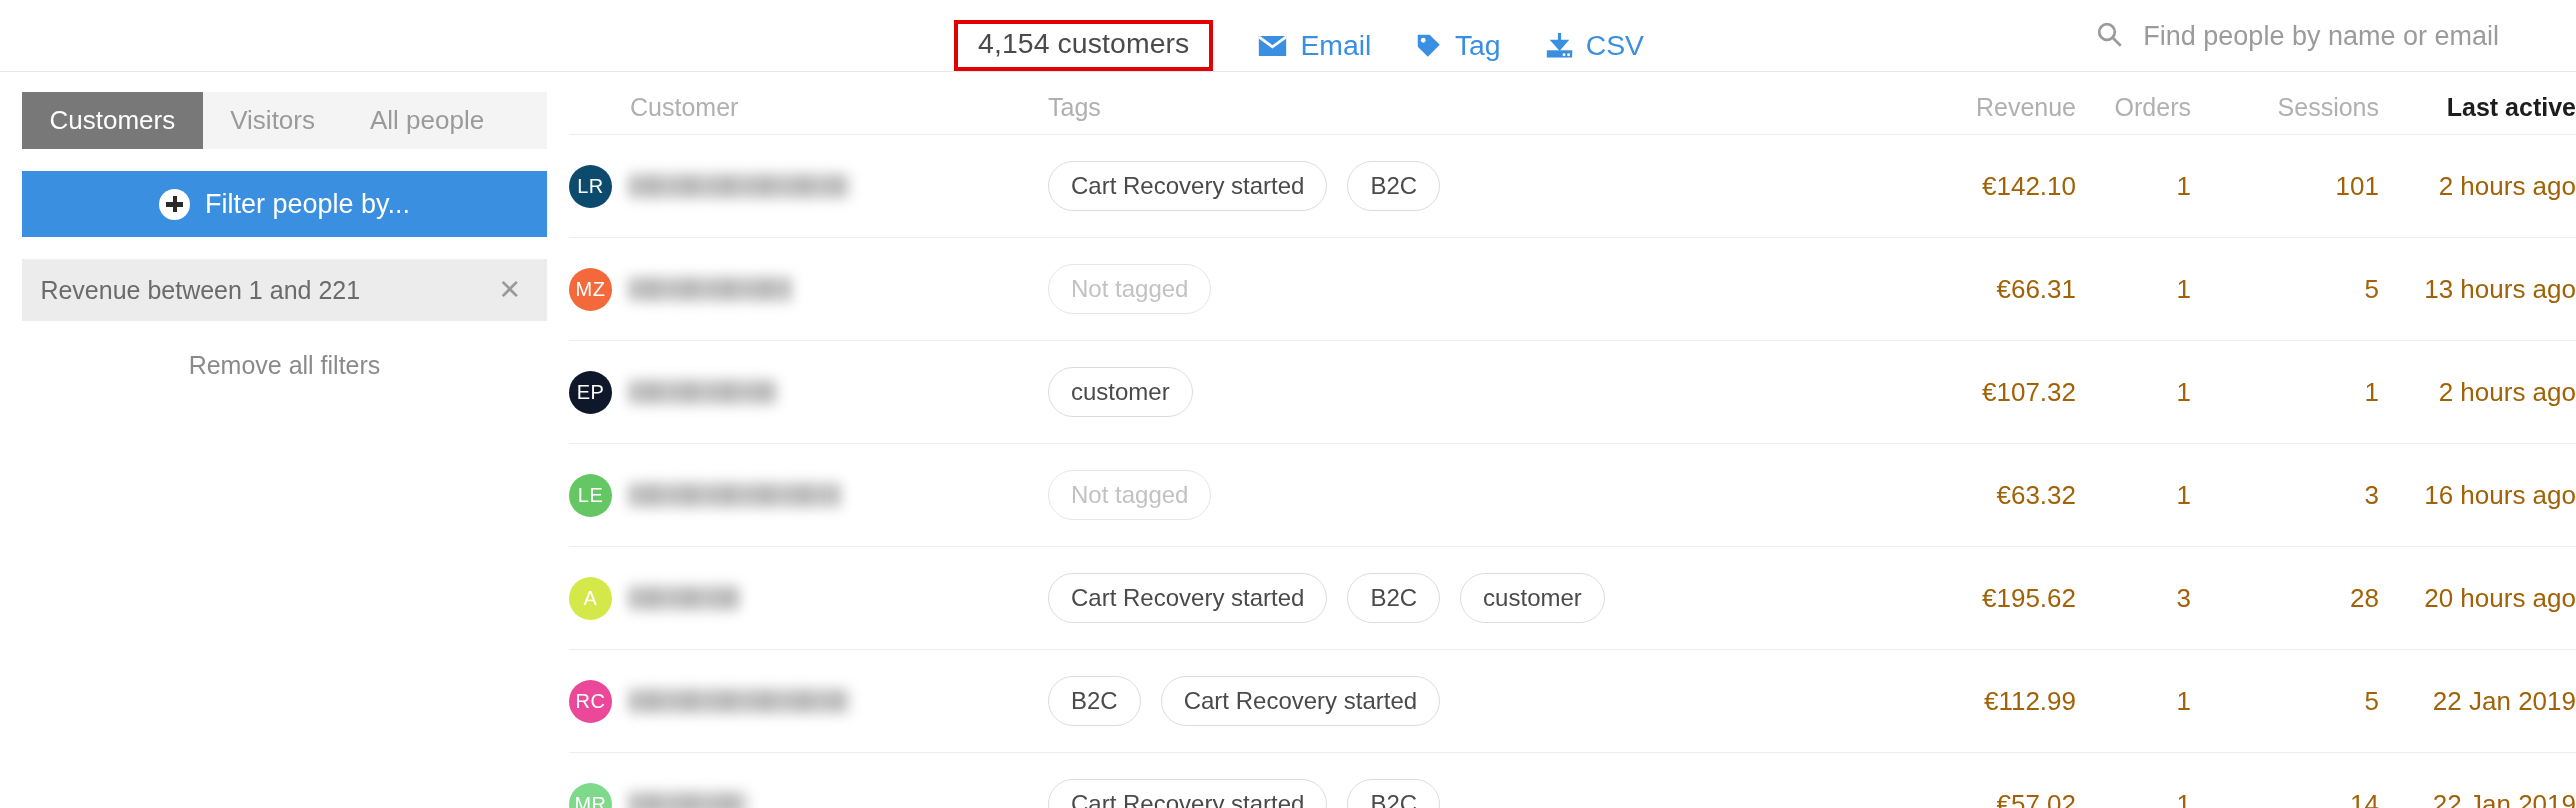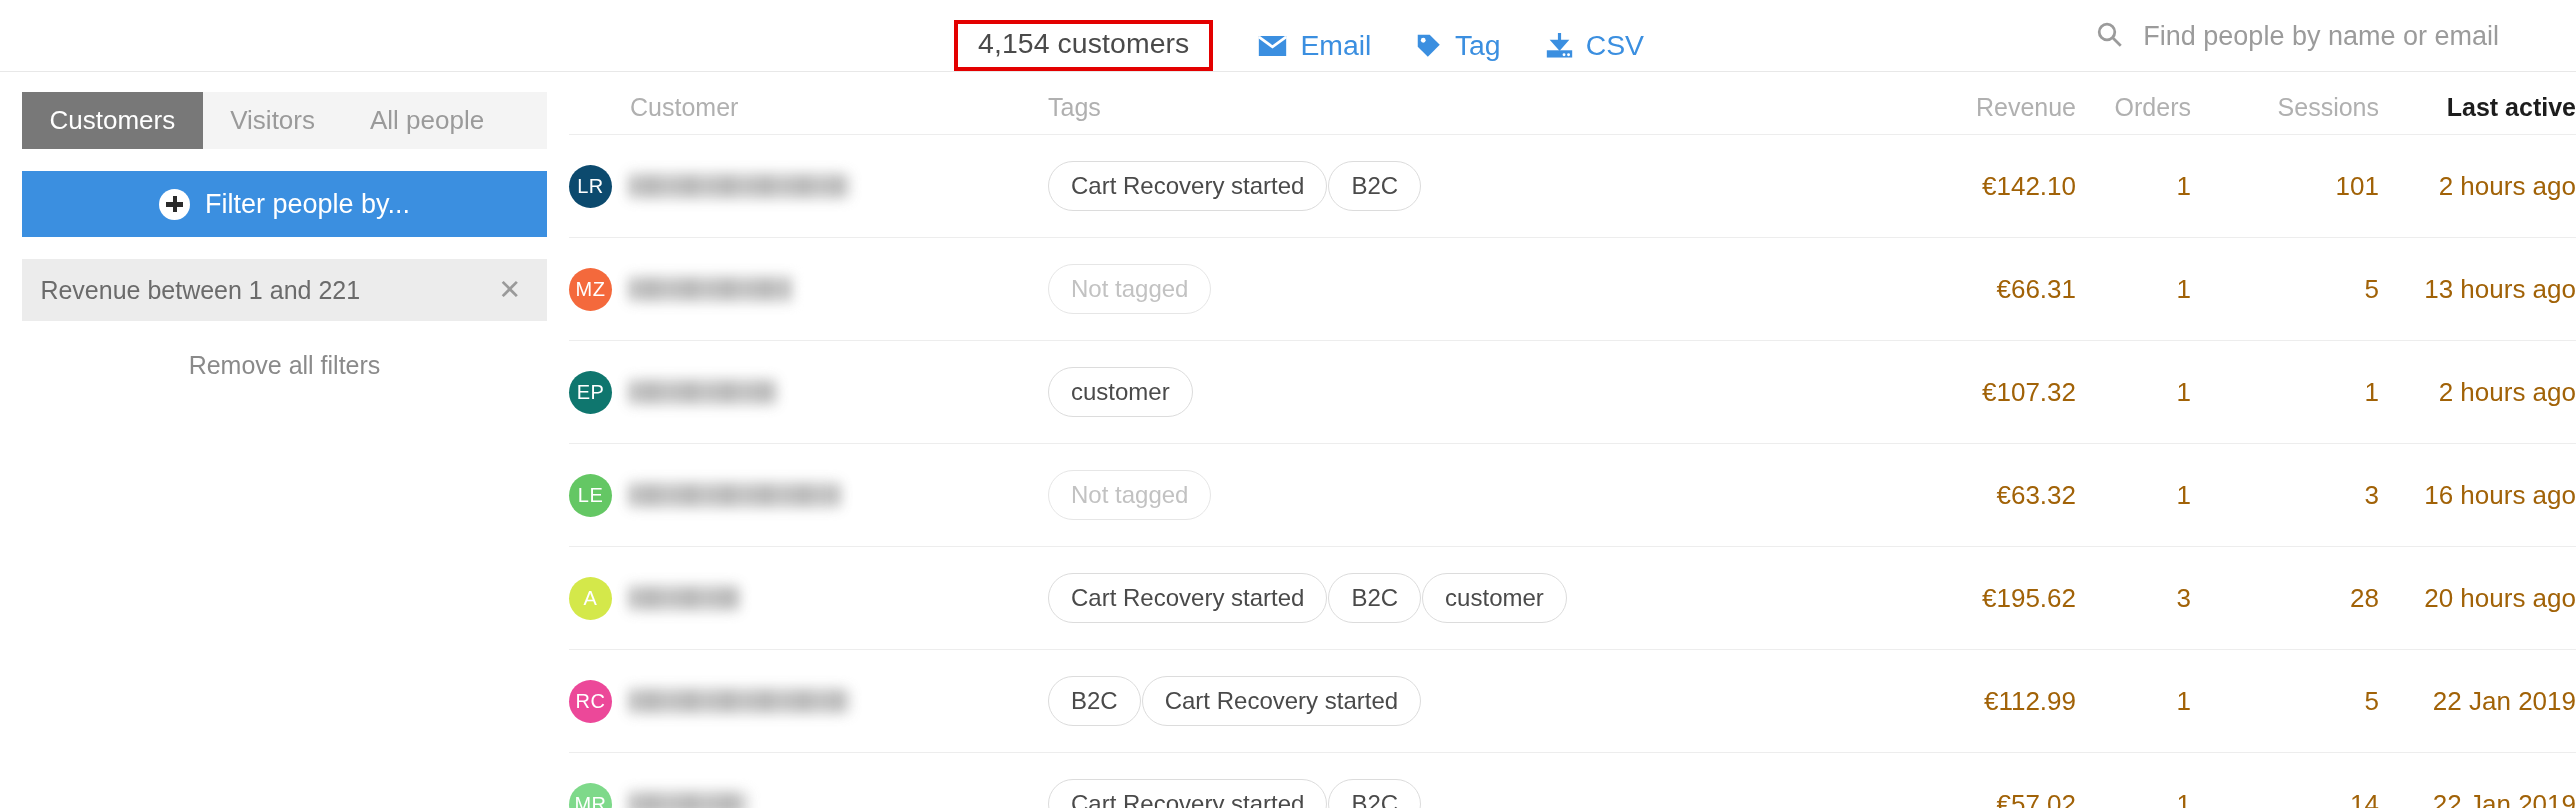--- a/index.html
+++ b/index.html
@@ -213,21 +213,21 @@
     background: repeating-linear-gradient(90deg,
       #8e8e8e 0px, #8e8e8e 8.3px,
       #ffffff 8.3px, #ffffff 13px,
       #7a7a7a 13px, #7a7a7a 20px,
       #ffffff 20px, #ffffff 24px,
       #909090 24px, #909090 33px,
       #ffffff 33px, #ffffff 38px);
     opacity: 0.85;
   }
 
-  .tags-cell { display: flex; align-items: center; gap: 1px; flex-wrap: nowrap; }
+  .tags-cell { display: flex; align-items: center; gap: 20px; flex-wrap: nowrap; }
   .tag {
     border: 1.8px solid #dcdcdc;
     border-radius: 37px;
     height: 50px;
     padding: 0 22px;
     display: flex;
     align-items: center;
     font-size: 24px;
     color: #4a4a4a;
     white-space: nowrap;
@@ -367,21 +367,21 @@
           <div class="col-tags tags-cell">
             <div class="tag untagged">Not tagged</div>
           </div>
           <div class="col-revenue cell-num">€66.31</div>
           <div class="col-orders cell-num">1</div>
           <div class="col-sessions cell-num">5</div>
           <div class="col-last cell-num">13 hours ago</div>
         </div>
         <div class="row">
           <div class="col-avatar">
-            <div class="avatar" style="background: #0f766e;">EP</div>
+            <div class="avatar" style="background: #0f172a;">EP</div>
           </div>
           <div class="col-customer">
             <div class="cust-name" style="width: 145px;"></div>
           </div>
           <div class="col-tags tags-cell">
             <div class="tag">customer</div>
           </div>
           <div class="col-revenue cell-num">€107.32</div>
           <div class="col-orders cell-num">1</div>
           <div class="col-sessions cell-num">1</div>

